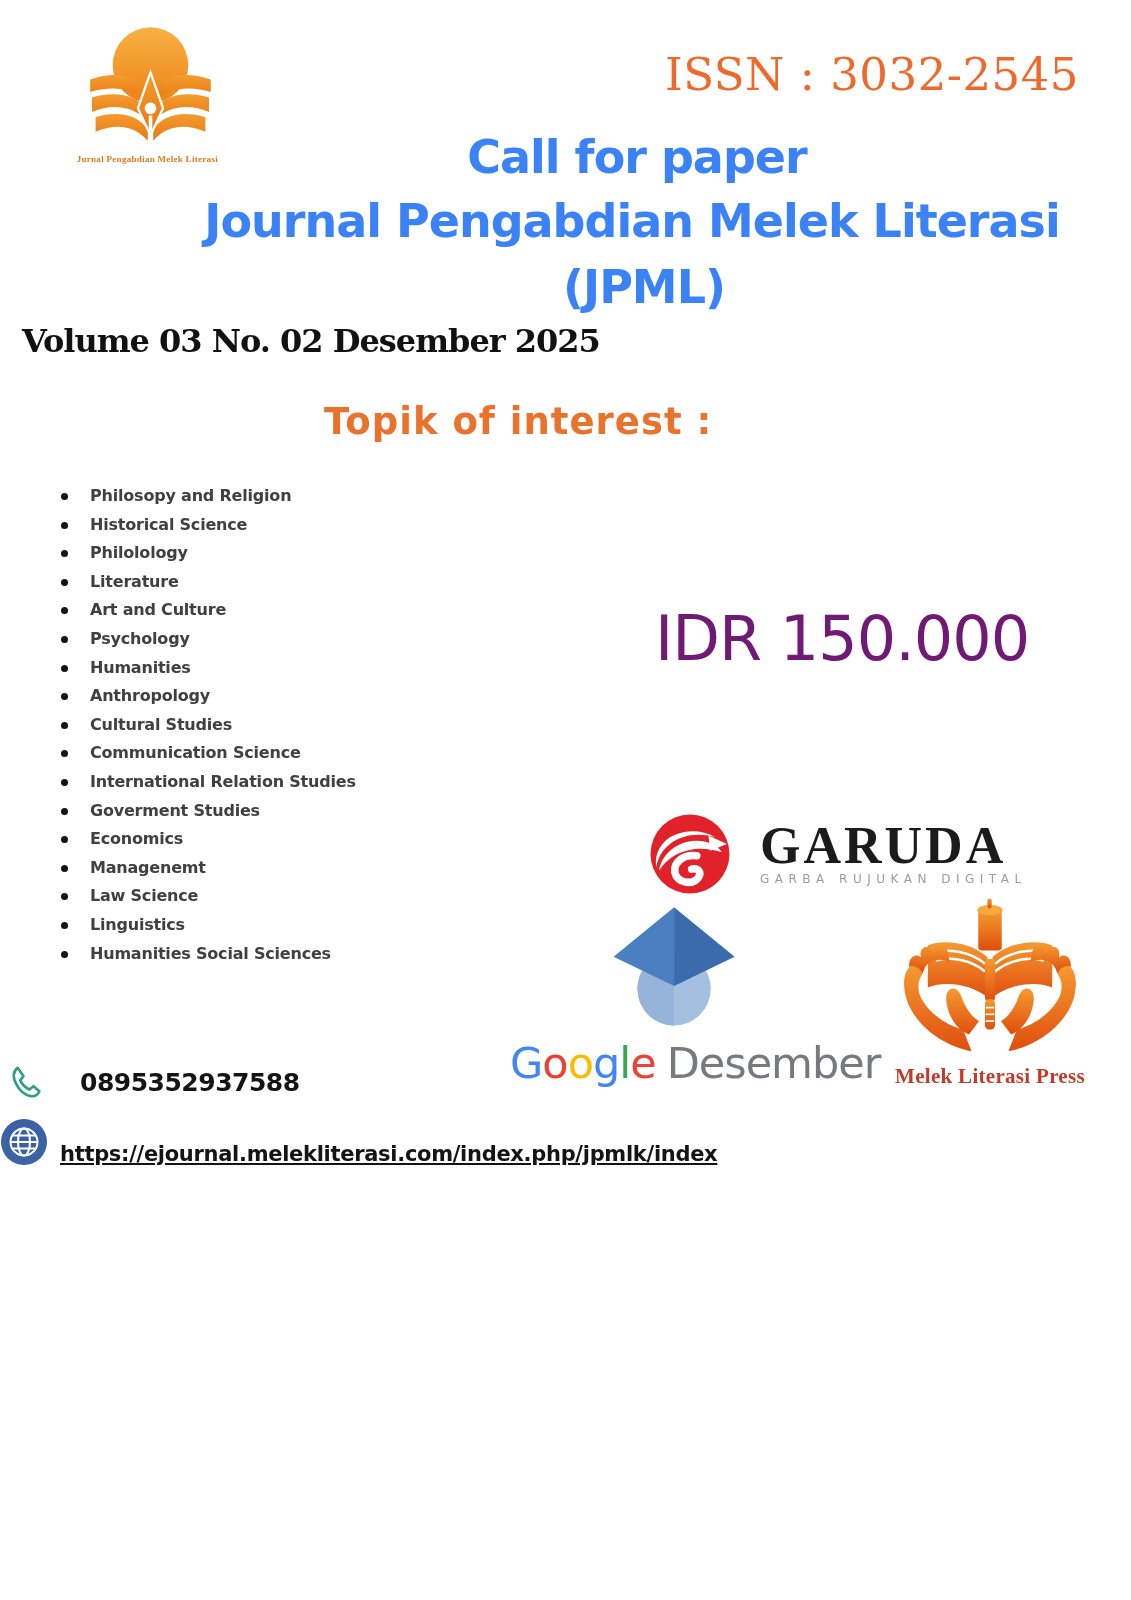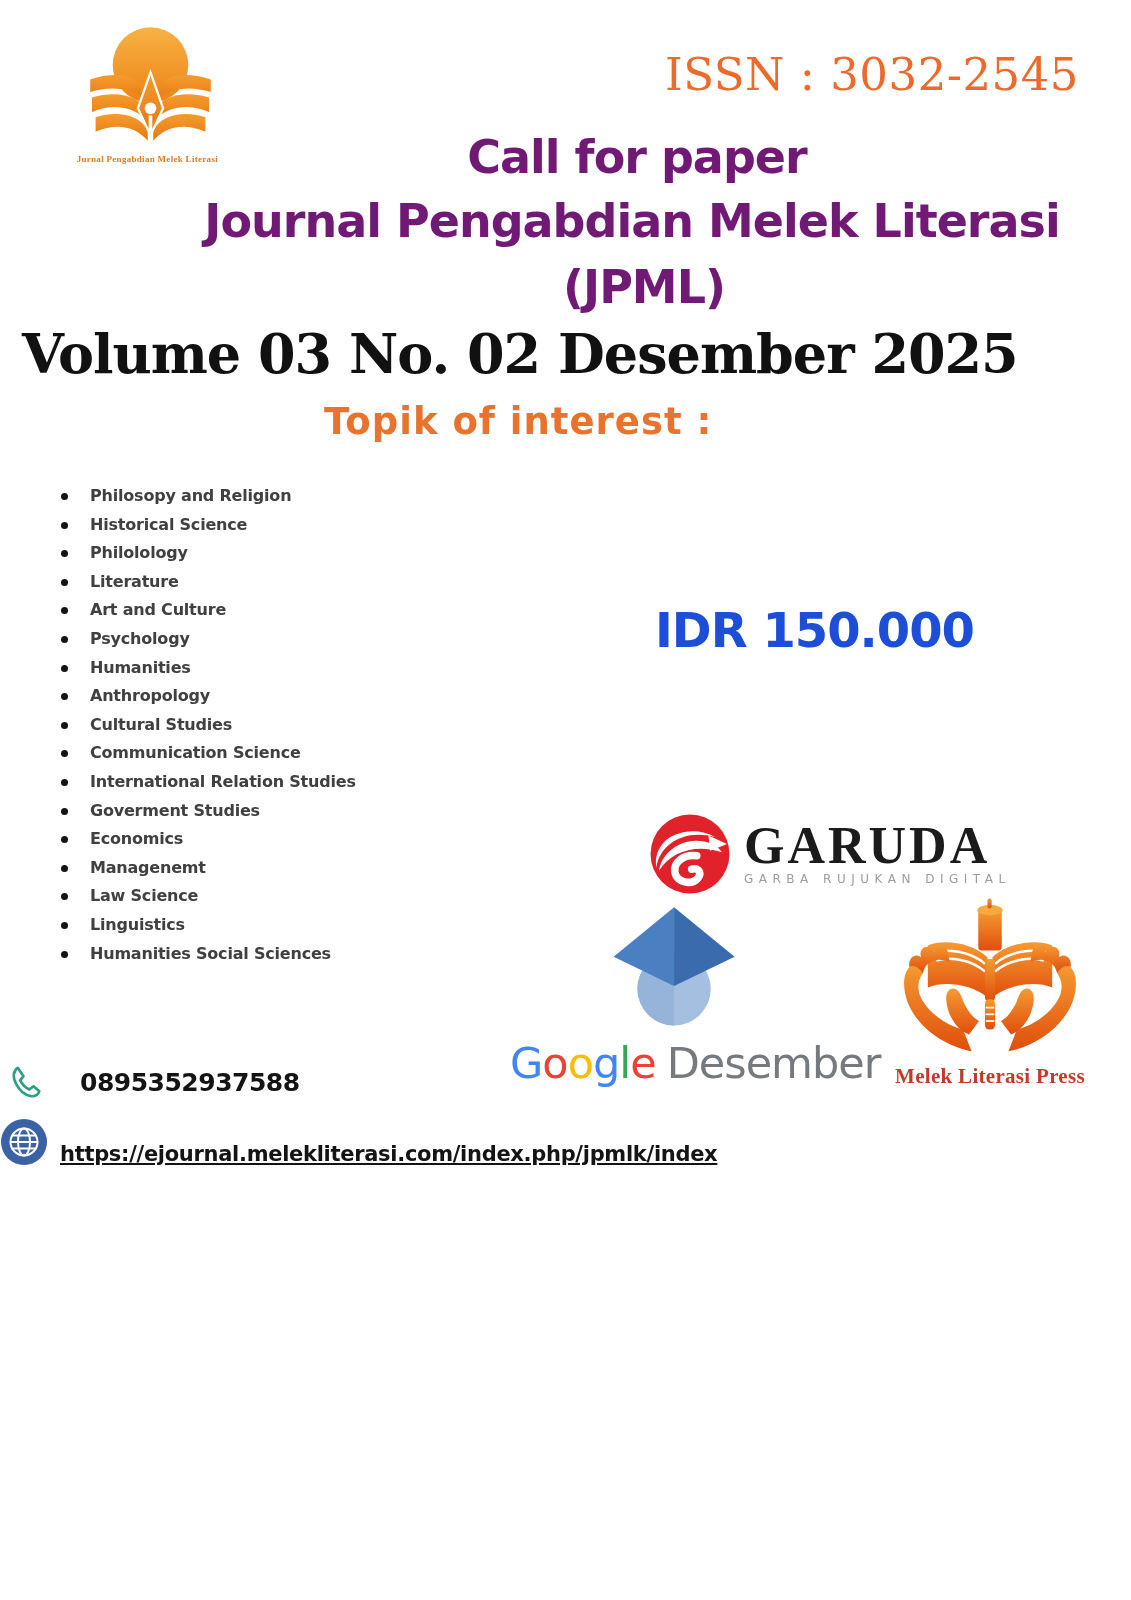--- a/index.html
+++ b/index.html
@@ -14,51 +14,51 @@
     font-size:9px;color:#db7a1e;letter-spacing:.3px;white-space:nowrap;
   }
   
   .issn{
     position:absolute;top:48px;right:52px;
     font-family:"DejaVu Serif",serif;font-weight:400;font-size:45px;
     color:#ed6a2b;letter-spacing:.5px;white-space:nowrap;
   }
   
   .title-line{position:absolute;right:0;text-align:center;font-weight:700;
-    font-size:46px;letter-spacing:-1px;color:#701a75;white-space:nowrap;}
+    font-size:46px;letter-spacing:-1px;color:#3b82f6;white-space:nowrap;}
   .t1{top:130px;left:143px;}
   .t2{top:194px;left:133px;}
   .t3{top:260px;left:157px;}
   .volume{
     position:absolute;left:22px;top:322px;
-    font-family:"DejaVu Serif",serif;font-weight:700;font-size:54px;
+    font-family:"DejaVu Serif",serif;font-weight:700;font-size:32px;
     letter-spacing:-1px;color:#111;white-space:nowrap;
   }
   .topics-heading{
     position:absolute;left:324px;top:400px;
     font-weight:700;font-size:37px;color:#e9732d;letter-spacing:1px;white-space:nowrap;
   }
   
   .topics{position:absolute;left:52px;top:482px;margin:0;padding:0;list-style:none;width:460px;}
   .topics li{
     position:relative;padding-left:38px;font-size:16px;font-weight:700;
     line-height:28.6px;color:#404040;letter-spacing:-.2px;white-space:nowrap;
   }
   .topics li::before{
     content:"";position:absolute;left:9px;top:11px;width:7px;height:7px;
     border-radius:50%;background:#141414;
   }
   
   .price{
-    position:absolute;left:655px;top:602px;font-size:48px;font-weight:700;
-    letter-spacing:-1px;color:#1d4ed8;white-space:nowrap;
+    position:absolute;left:655px;top:602px;font-size:62px;font-weight:400;
+    letter-spacing:-1px;color:#701a75;white-space:nowrap;
   }
   
   .garuda{position:absolute;left:648px;top:812px;display:flex;align-items:center;}
-  .garuda-text{margin-left:12px;}
+  .garuda-text{margin-left:28px;}
   .garuda-name{
     font-family:"Liberation Serif",serif;font-weight:700;font-size:52px;
     line-height:48px;color:#1b1b1b;letter-spacing:3px;white-space:nowrap;
   }
   .garuda-tag{
     margin-top:2px;font-size:12px;color:#9c9c9c;letter-spacing:5.5px;
     font-weight:400;white-space:nowrap;
   }
   
   .gscholar{position:absolute;left:510px;top:898px;width:330px;text-align:center;}

